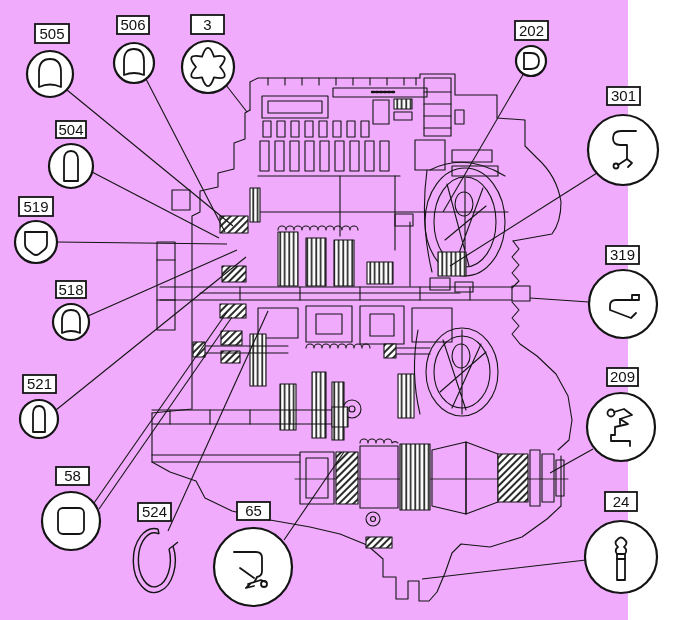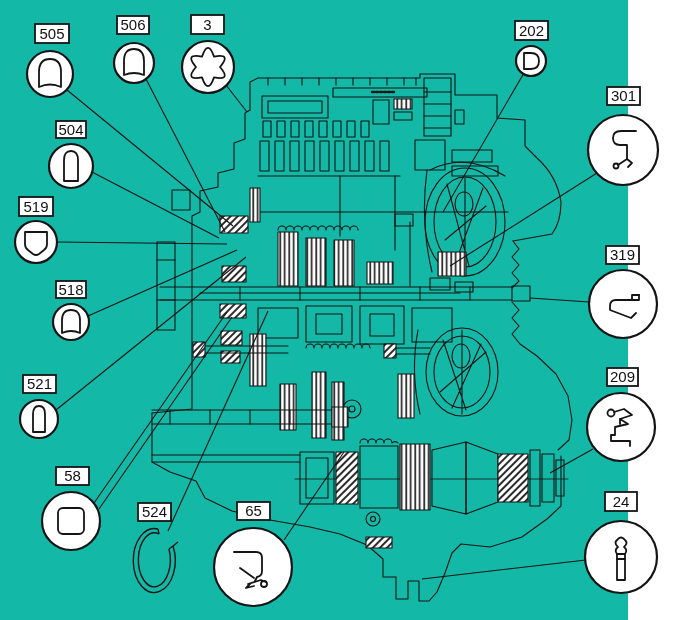--- a/index.html
+++ b/index.html
@@ -1,17 +1,17 @@
 <!DOCTYPE html>
 <html><head>
 <meta charset="utf-8">
 <style>
   html,body{margin:0;padding:0;background:#ffffff;}
   body{width:700px;height:620px;overflow:hidden;font-family:"Liberation Sans",sans-serif;}
-  #stage{position:relative;width:628px;height:620px;background:#14b8a6;}
+  #stage{position:relative;width:628px;height:620px;background:#f0abfc;}
   svg{display:block;}
   .callout-label{font-family:"Liberation Sans",sans-serif;font-size:15px;font-weight:500;fill:#111;}
 </style>
 </head>
 <body>
 
 <div id="stage">
 <svg id="diagram-svg" width="700" height="620" viewBox="0 0 700 620" xmlns="http://www.w3.org/2000/svg">
   <defs>
     <pattern id="hatch" width="5" height="5" patternUnits="userSpaceOnUse" patternTransform="rotate(45)">

